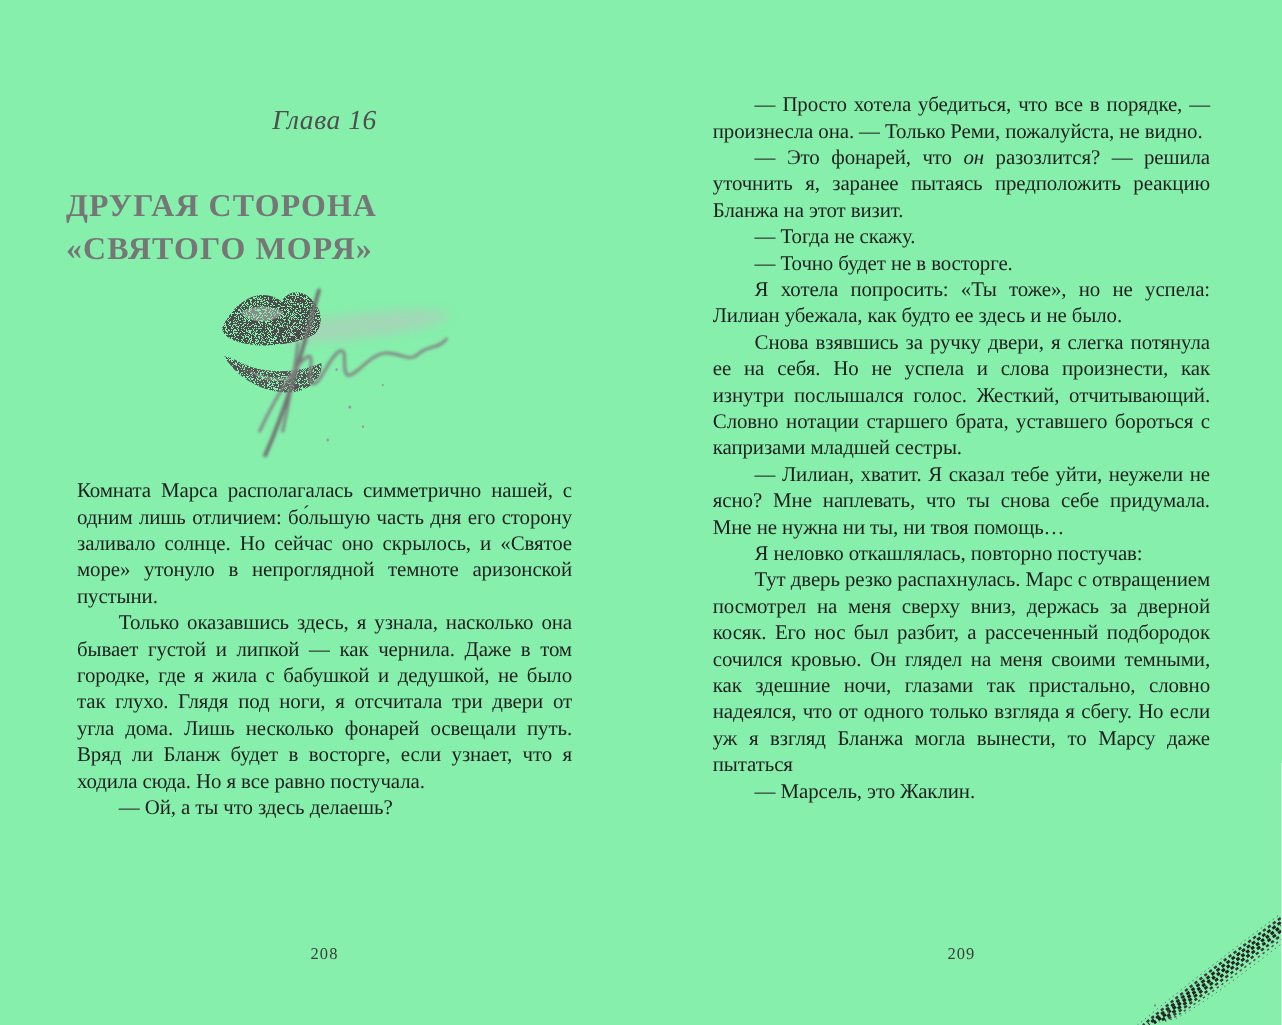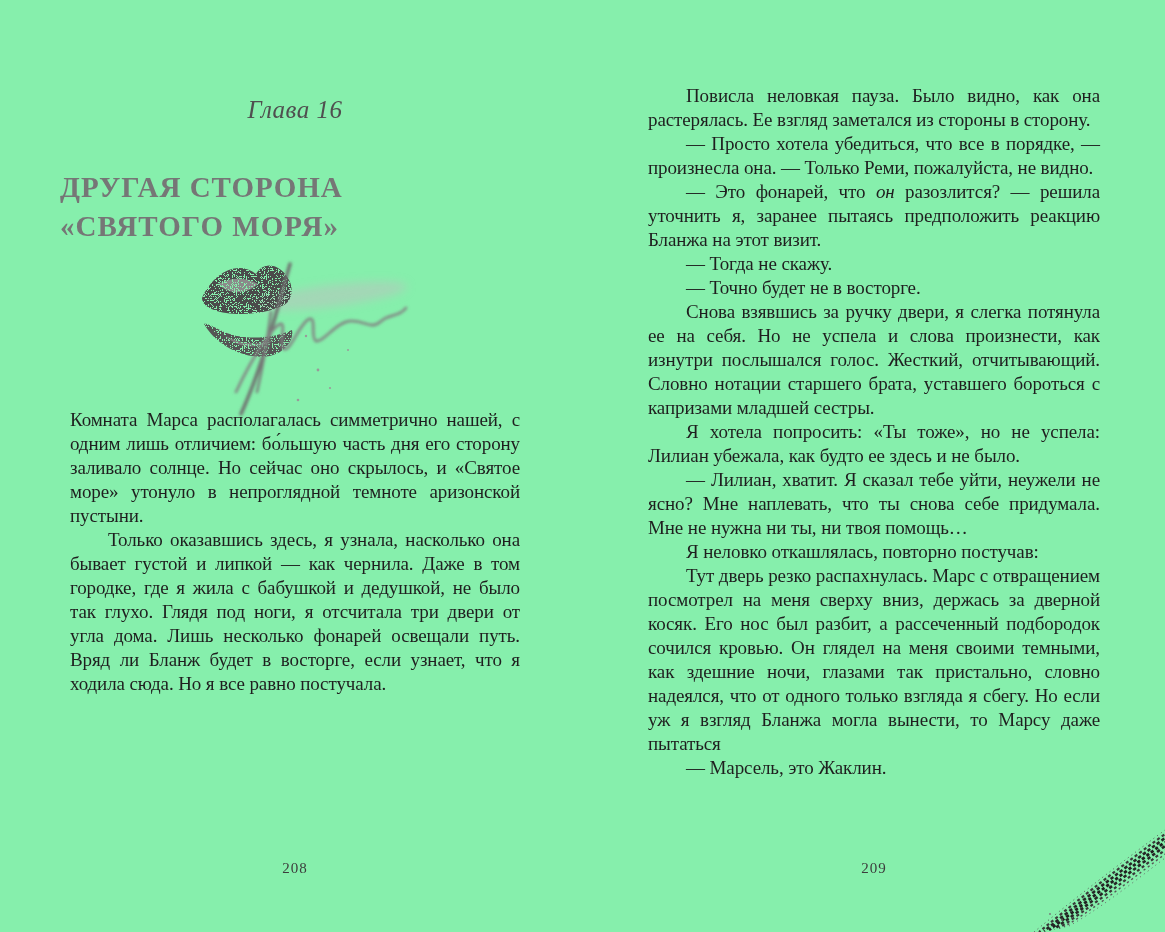--- a/index.html
+++ b/index.html
@@ -15,21 +15,21 @@
     position:absolute;left:0;top:96px;width:100%;text-align:center;
     font-style:italic;font-size:25px;color:#4f4f4f;letter-spacing:0.5px;
   }
   .chapter-title{
     position:absolute;left:-10px;top:168px;width:470px;text-align:left;
     font-weight:bold;font-size:29px;line-height:39px;color:#767676;
     letter-spacing:1px;
   }
   .kiss-wrap{position:absolute;left:108px;top:250px;width:240px;height:178px;}
   .body-block{position:absolute;left:0;width:100%;}
-  #col-left .body-block{top:408px;}
+  #col-left .body-block{top:435px;}
   #col-right .body-block{top:84px;}
   .bp{
     margin:0;font-size:19px;line-height:24px;color:#1f1f1f;
     text-align:justify;text-indent:38px;letter-spacing:-0.1px;
     hyphens:manual;
   }
   .bp.no-indent{text-indent:0;}
   .bp em{font-style:italic;}
   .page-number{
     position:absolute;top:860px;left:0;width:100%;text-align:center;
@@ -95,34 +95,34 @@
           <circle cx="120" cy="150" r="1.3"></circle>
             <circle cx="170" cy="100" r="1"></circle>
           <circle cx="128" cy="86" r="1.2"></circle>
         </g>
       </svg>
     </div>
 
     <div class="body-block">
       <p class="bp no-indent">Комната Марса располагалась симметрично на­шей, с одним лишь отличием: бо́льшую часть дня его сторону заливало солнце. Но сейчас оно скры­лось, и «Святое море» утонуло в непроглядной темноте аризонской пустыни.</p>
       <p class="bp">Только оказавшись здесь, я узнала, насколько она бывает густой и липкой — как чернила. Даже в том городке, где я жила с бабушкой и дедушкой, не было так глухо. Глядя под ноги, я отсчитала три двери от угла дома. Лишь несколько фонарей освещали путь. Вряд ли Бланж будет в восторге, если узнает, что я ходила сюда. Но я все равно по­стучала.</p>
+      <p class="bp">— Ой, а ты что здесь делаешь?</p>
     </div>
 
     <div class="page-number">208</div>
   </div>
 
   <div class="col" id="col-right">
     <div class="body-block">
-      <p class="bp">Повисла неловкая пауза. Было видно, как она растерялась. Ее взгляд заметался из стороны в сто­рону.</p>
       <p class="bp">— Просто хотела убедиться, что все в по­рядке, — произнесла она. — Только Реми, пожа­луйста, не видно.</p>
       <p class="bp"><span>— Это фонарей, что </span><em>он</em><span> разозлится? — решила уточнить я, заранее пытаясь предположить реак­цию Бланжа на этот визит.</span></p>
       <p class="bp">— Тогда не скажу.</p>
       <p class="bp">— Точно будет не в восторге.</p>
+      <p class="bp">Я хотела попросить: «Ты тоже», но не успела: Лилиан убежала, как будто ее здесь и не было.</p>
       <p class="bp">Снова взявшись за ручку двери, я слегка потя­нула ее на себя. Но не успела и слова произнести, как изнутри послышался голос. Жесткий, отчиты­вающий. Словно нотации старшего брата, устав­шего бороться с капризами младшей сестры.</p>
-      <p class="bp">Я хотела попросить: «Ты тоже», но не успела: Лилиан убежала, как будто ее здесь и не было.</p>
       <p class="bp">— Лилиан, хватит. Я сказал тебе уйти, неу­жели не ясно? Мне наплевать, что ты снова себе придумала. Мне не нужна ни ты, ни твоя по­мощь…</p>
       <p class="bp">Я неловко откашлялась, повторно постучав:</p>
       <p class="bp">Тут дверь резко распахнулась. Марс с отвра­щением посмотрел на меня сверху вниз, держась за дверной косяк. Его нос был разбит, а рассе­ченный подбородок сочился кровью. Он глядел на меня своими темными, как здешние ночи, гла­зами так пристально, словно надеялся, что от од­ного только взгляда я сбегу. Но если уж я взгляд Бланжа могла вынести, то Марсу даже пытаться</p>
       <p class="bp">— Марсель, это Жаклин.</p>
     </div>
 
     <div class="page-number">209</div>
   </div>
 
   <div class="tire-wrap">

